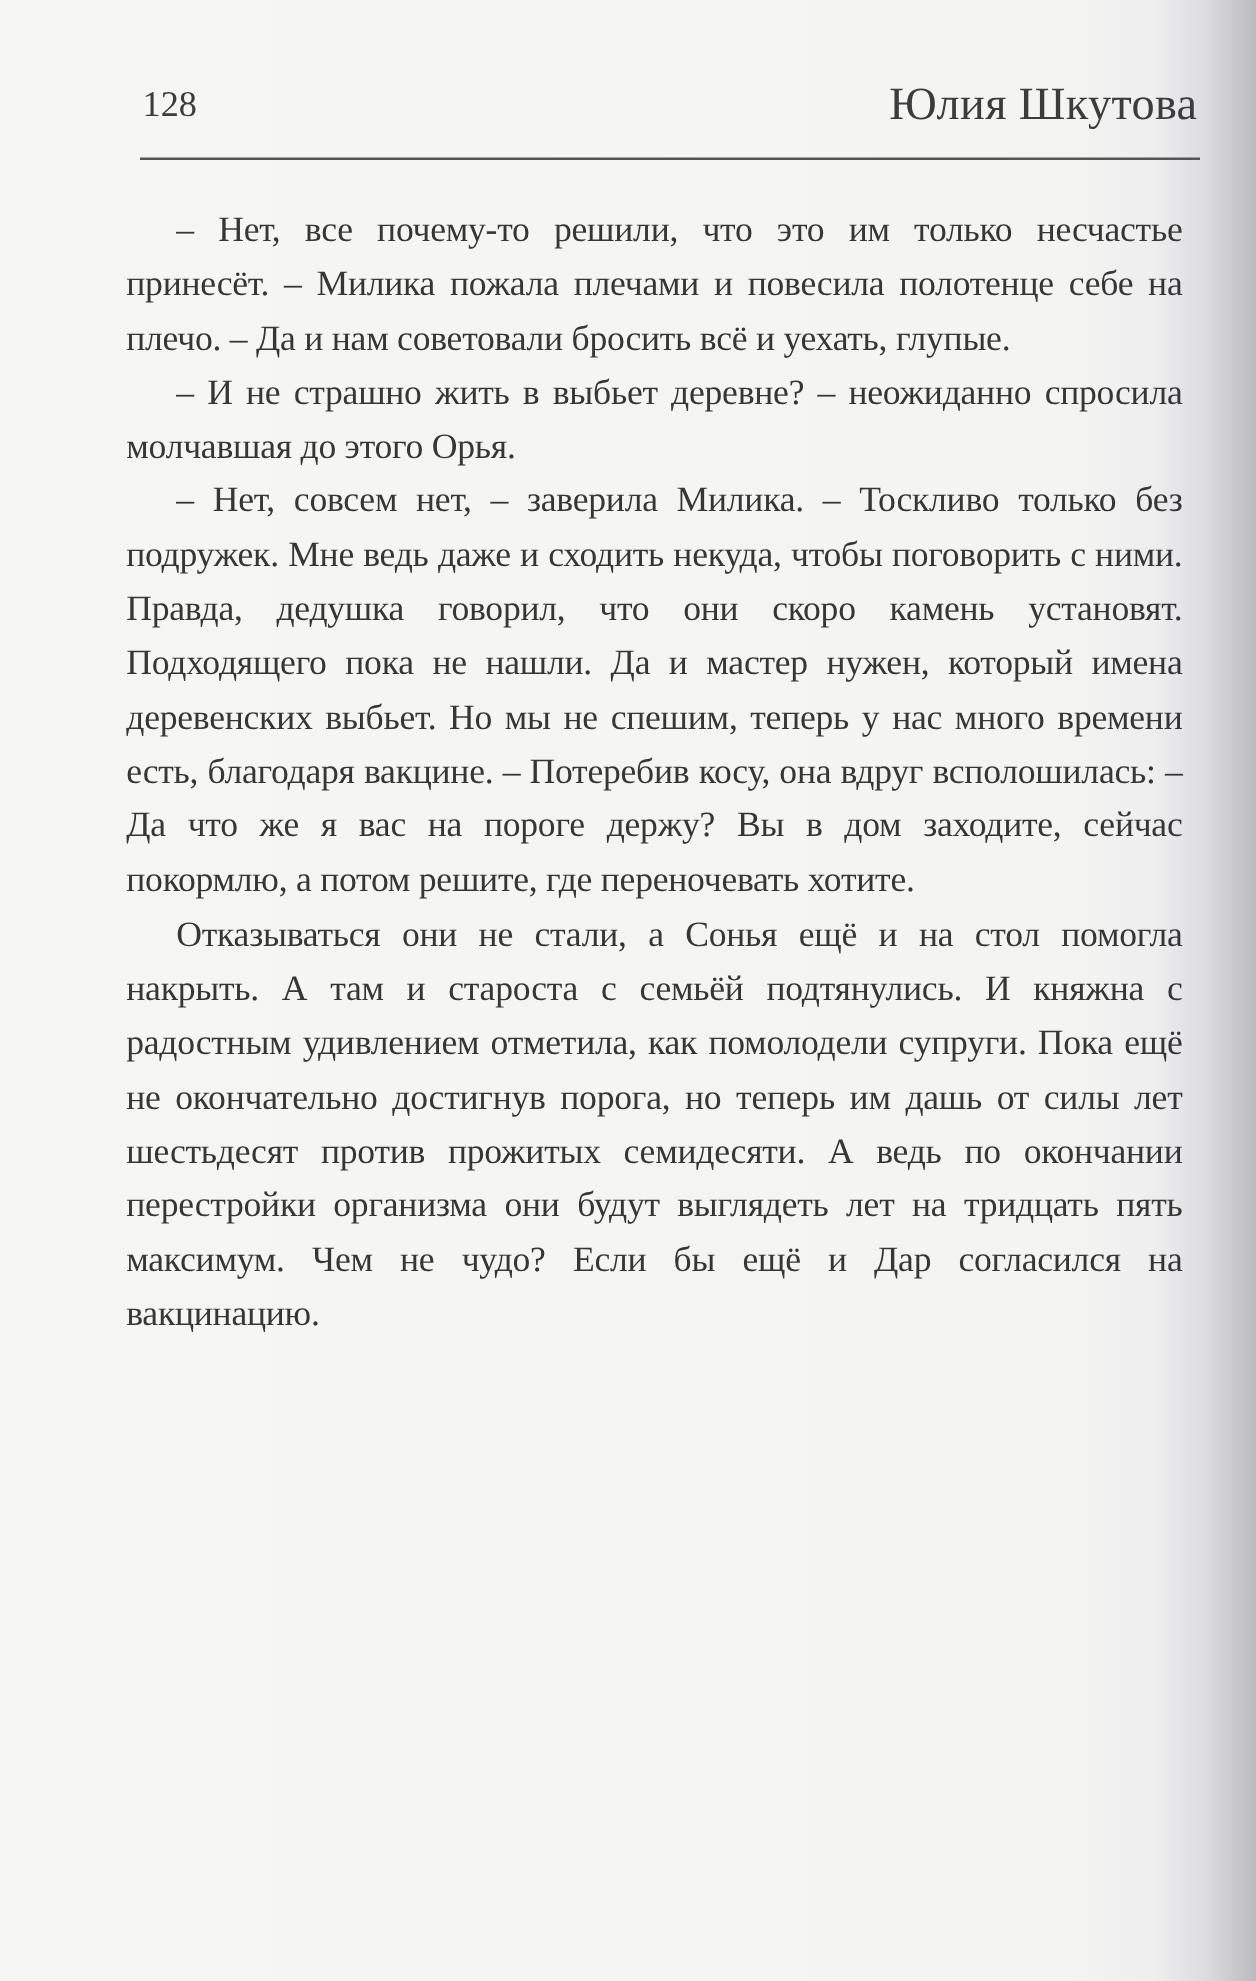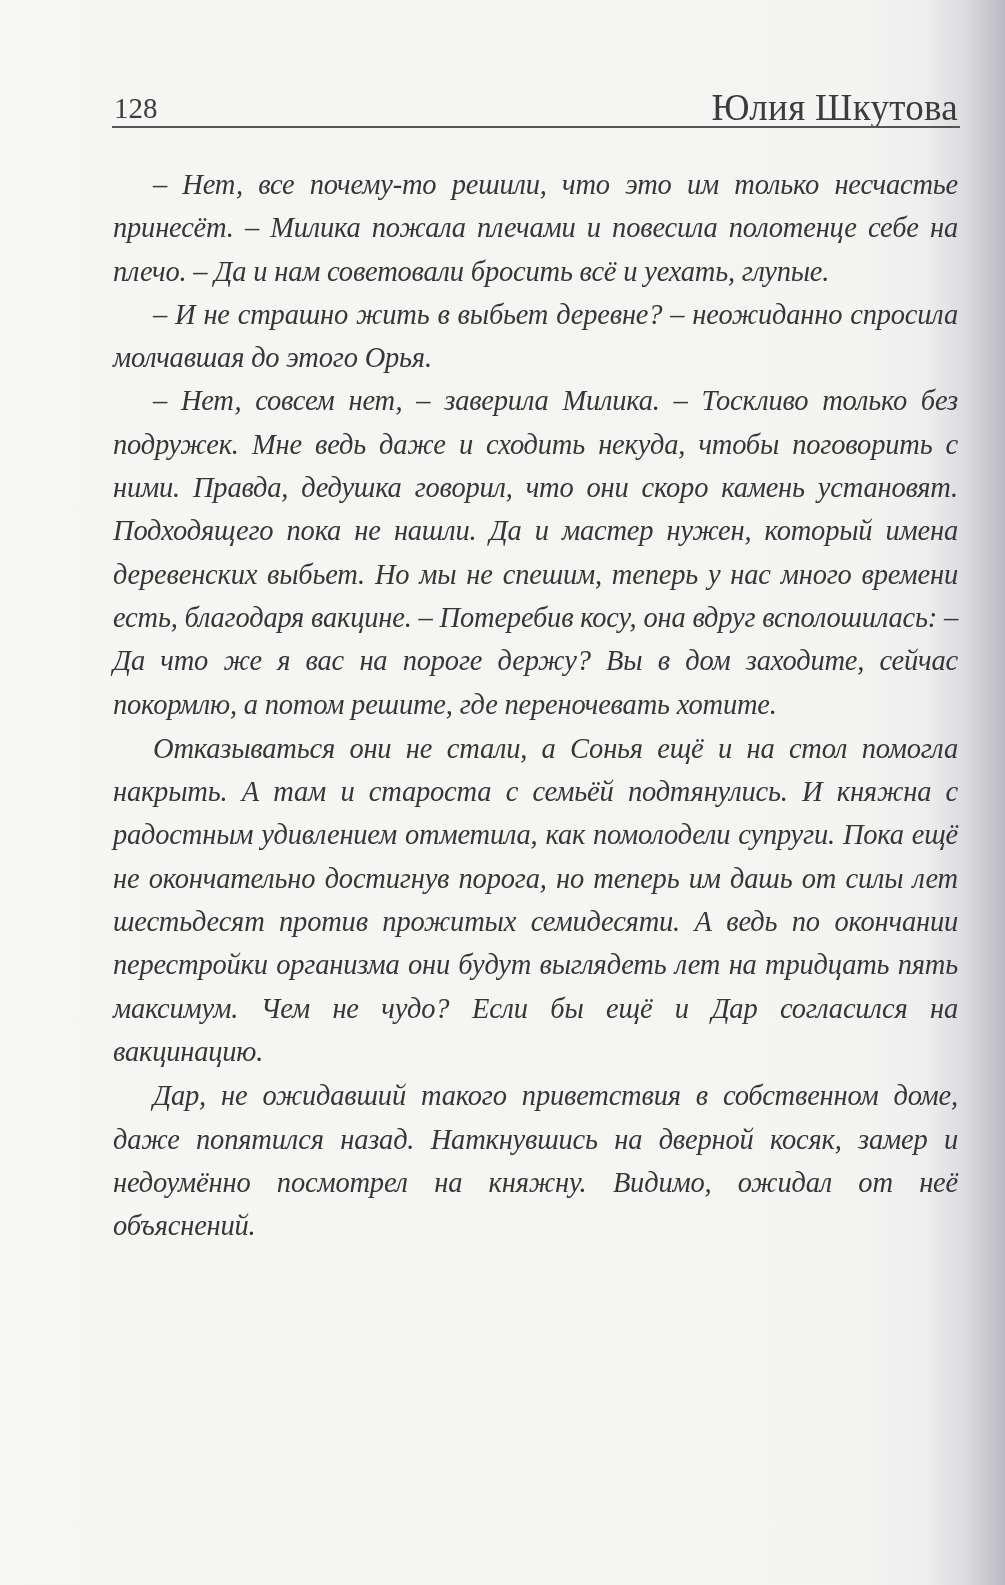--- a/index.html
+++ b/index.html
@@ -18,21 +18,21 @@
     .page {
       position: absolute;
       left: 0; top: 0;
       width: 1005px;
       height: 1585px;
       background: linear-gradient(to right, #f6f6f4 0%, #f4f4f2 85%, #eeeeef 92%, #dcdce0 96%, #b9b9bf 100%);
     }
     .header {
       position: absolute;
       left: 114px;
-      top: 88px;
+      top: 64px;
       width: 844px;
       height: 40px;
     }
     .page-number {
       position: absolute;
       left: 0;
       top: 0;
       font-size: 29px;
       line-height: 40px;
       color: #3c3c3c;
@@ -49,24 +49,23 @@
     .header-rule {
       position: absolute;
       left: 112px;
       top: 126px;
       width: 848px;
       height: 2px;
       background: #555;
     }
     .body-text {
       position: absolute;
-      left: 113px;
+      left: 101px;
       top: 163px;
       width: 845px;
-      font-style: italic;
     }
     .para {
       margin: 0;
       font-size: 28.5px;
       line-height: 43.3px;
       text-align: justify;
       text-indent: 40px;
       hyphens: manual;
       color: #363636;
       letter-spacing: -0.2px;
@@ -85,16 +84,15 @@
     <span class="running-head">Юлия Шкутова</span>
   </div>
 
   <div class="header-rule"></div>
 
   <div class="body-text">
     <p class="para">– Нет, все почему-то решили, что это им только несчастье принесёт. – Милика пожала плечами и повесила полотенце себе на плечо. – Да и нам советовали бросить всё и уехать, глупые.</p>
     <p class="para">– И не страшно жить в выбьет деревне? – неожиданно спросила молчавшая до этого Орья.</p>
     <p class="para">– Нет, совсем нет, – заверила Милика. – Тоскливо только без подружек. Мне ведь даже и сходить некуда, чтобы поговорить с ними. Правда, дедушка говорил, что они скоро камень установят. Подходящего пока не нашли. Да и мастер нужен, который имена деревенских выбьет. Но мы не спешим, теперь у нас много времени есть, благодаря вакцине. – Потеребив косу, она вдруг всполошилась: – Да что же я вас на пороге держу? Вы в дом заходите, сейчас покормлю, а потом решите, где переночевать хотите.</p>
     <p class="para gap">Отказываться они не стали, а Сонья ещё и на стол помогла накрыть. А там и староста с семьёй подтянулись. И княжна с радостным удивлением отметила, как помолодели супруги. Пока ещё не окончательно достигнув порога, но теперь им дашь от силы лет шестьдесят против прожитых семидесяти. А ведь по окончании перестройки организма они будут выглядеть лет на тридцать пять максимум. Чем не чудо? Если бы ещё и Дар согласился на вакцинацию.</p>
-    <p class="para gap">Дар, не ожидавший такого приветствия в собственном доме, даже попятился назад. Наткнувшись на дверной косяк, замер и недоумённо посмотрел на княжну. Видимо, ожидал от неё объяснений.</p>
   </div>
 
 </div>
 
 </body></html>

